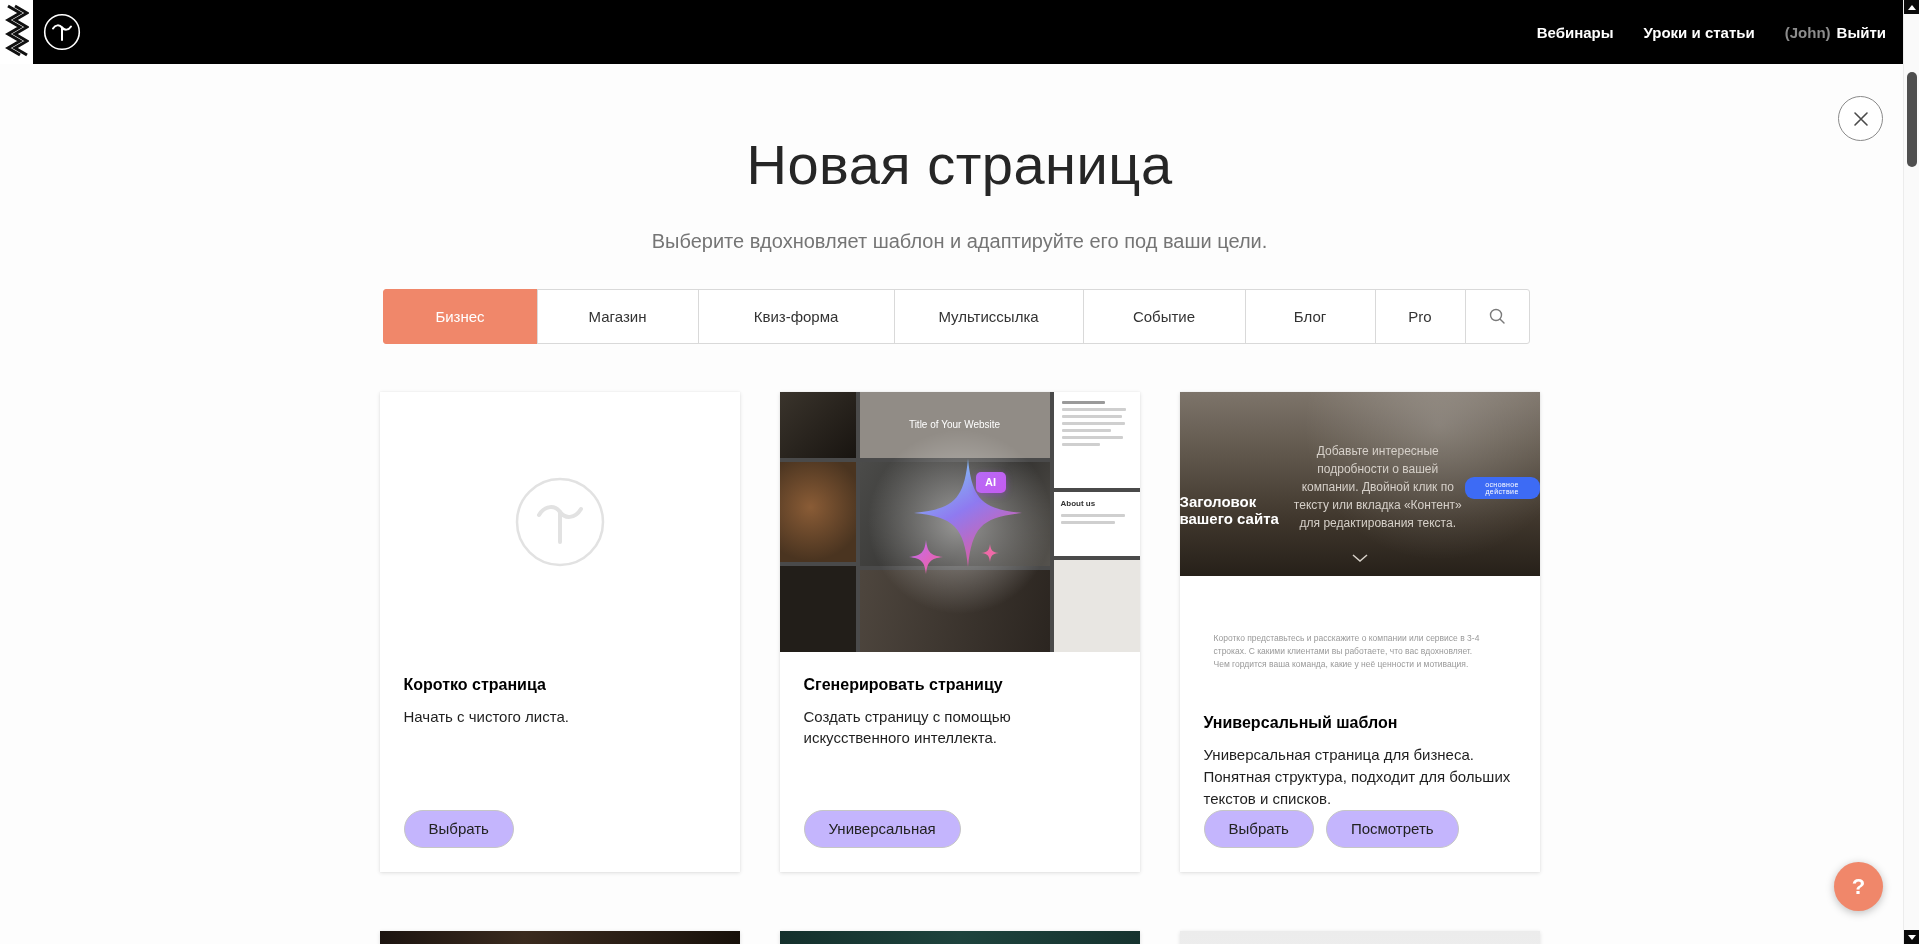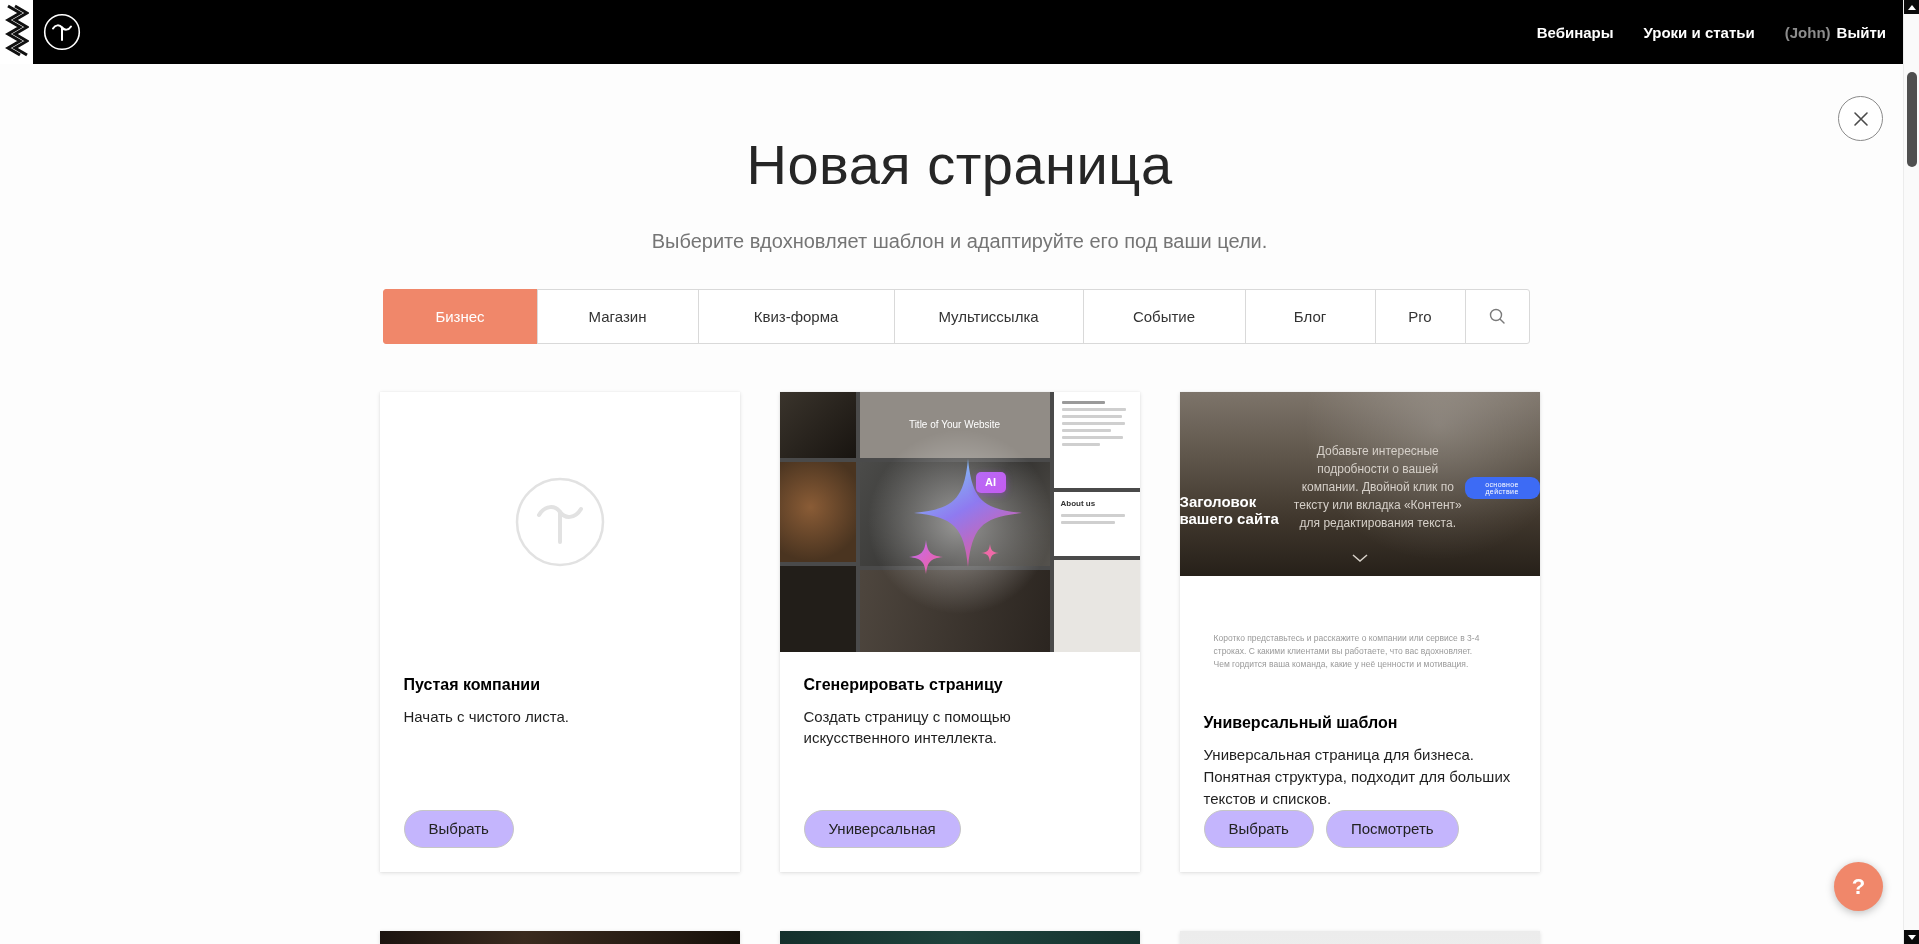--- a/index.html
+++ b/index.html
@@ -222,21 +222,21 @@
 
     <div class="card">
       <div class="blank-area">
         <svg width="92" height="92" viewBox="0 0 92 92">
           <circle cx="46" cy="46" r="43" stroke="#e2e2e2" stroke-width="2.5" fill="none"></circle>
           <path d="M25 39 C31 29, 41 29, 46 36 C51 43, 61 43, 67 33" stroke="#e2e2e2" stroke-width="4" fill="none" stroke-linecap="round"></path>
           <path d="M46 36 L46 66" stroke="#e2e2e2" stroke-width="4" stroke-linecap="round"></path>
         </svg>
       </div>
       <div class="card-body">
-        <div class="card-title">Пустая компании</div>
+        <div class="card-title">Коротко страница</div>
         <div class="card-desc">Начать с чистого листа.</div>
         <div class="card-actions">
           <button class="btn clickable">Выбрать</button>
         </div>
       </div>
     </div>
 
     <div class="card">
       <div class="gen-preview">
         <div class="tile" style="left:0;top:0;width:76px;height:66px;background:linear-gradient(135deg,#3a342c,#181410);"></div>

